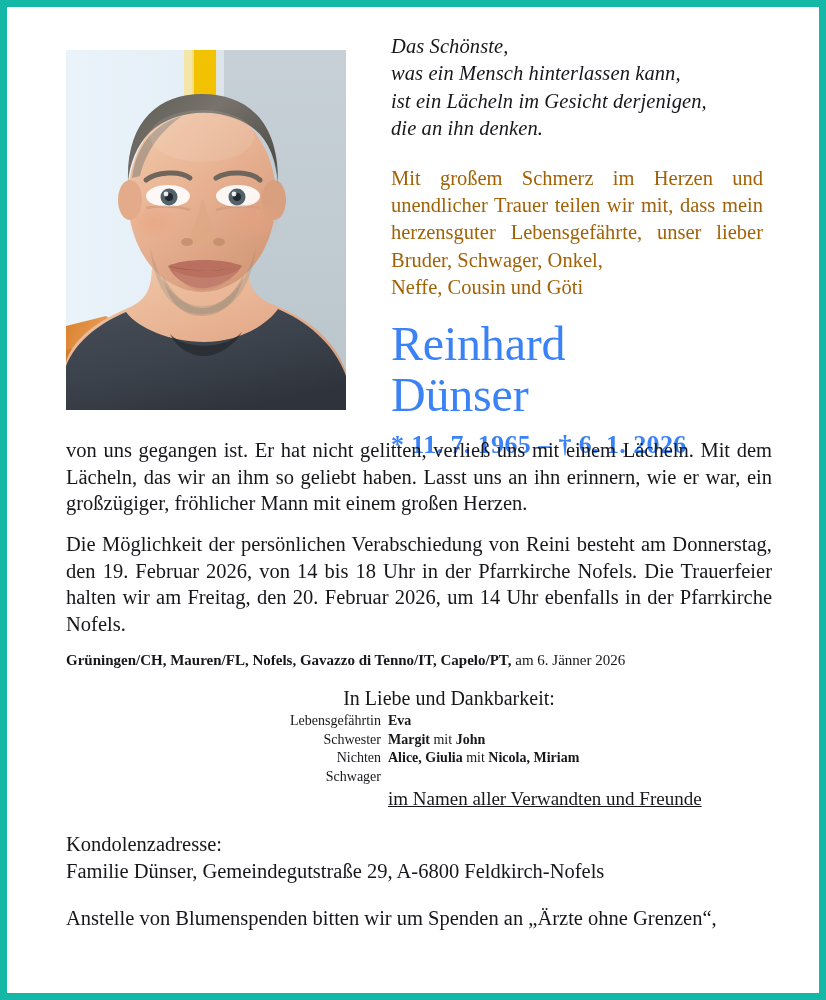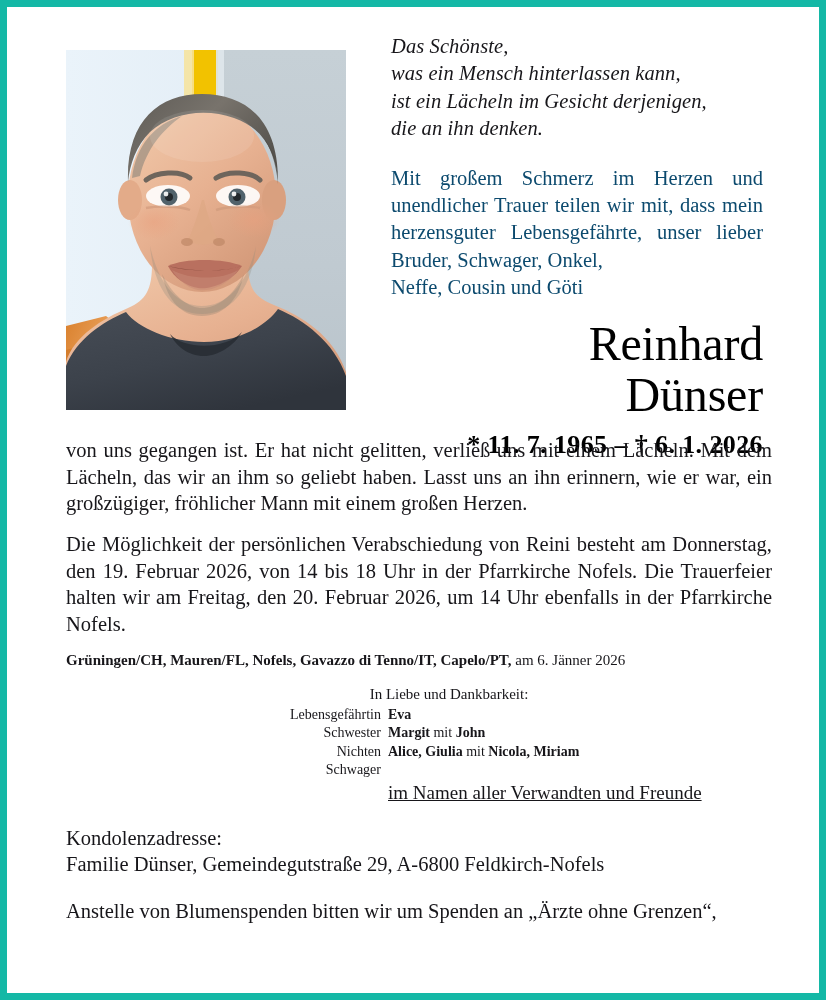--- a/index.html
+++ b/index.html
@@ -61,30 +61,29 @@
     line-height: 1.34;
     color: #17161a;
     letter-spacing: 0.1px;
   }
   .verse div { white-space: nowrap; }
 
   .lead {
     margin-top: 22px;
     font-size: 20.5px;
     line-height: 1.33;
-    color: #0c4a6e;
+    color: #a16207;
     text-align: justify;
     text-justify: inter-word;
   }
   .lead .lastline { display: block; }
 
   .name-block {
     margin-top: 18px;
-    color: #000000;
-    text-align: right;
+    color: #3b82f6;
   }
   .name-line {
     font-size: 48px;
     line-height: 1.06;
     letter-spacing: -0.2px;
     white-space: nowrap;
   }
   .dates {
     margin-top: 9px;
     font-size: 26px;
@@ -118,21 +117,21 @@
     font-size: 15px;
     line-height: 1.30;
   }
   .places b { font-weight: bold; }
 
   
   .family {
     margin: 14px 0 0 0;
   }
   .family-head {
-    font-size: 15px;
+    font-size: 20px;
     line-height: 1.32;
     text-align: center;
     padding-left: 60px;
   }
   .fam-rows {
     margin-top: 1px;
   }
   .fam-row {
     display: flex;
     font-size: 14px;

